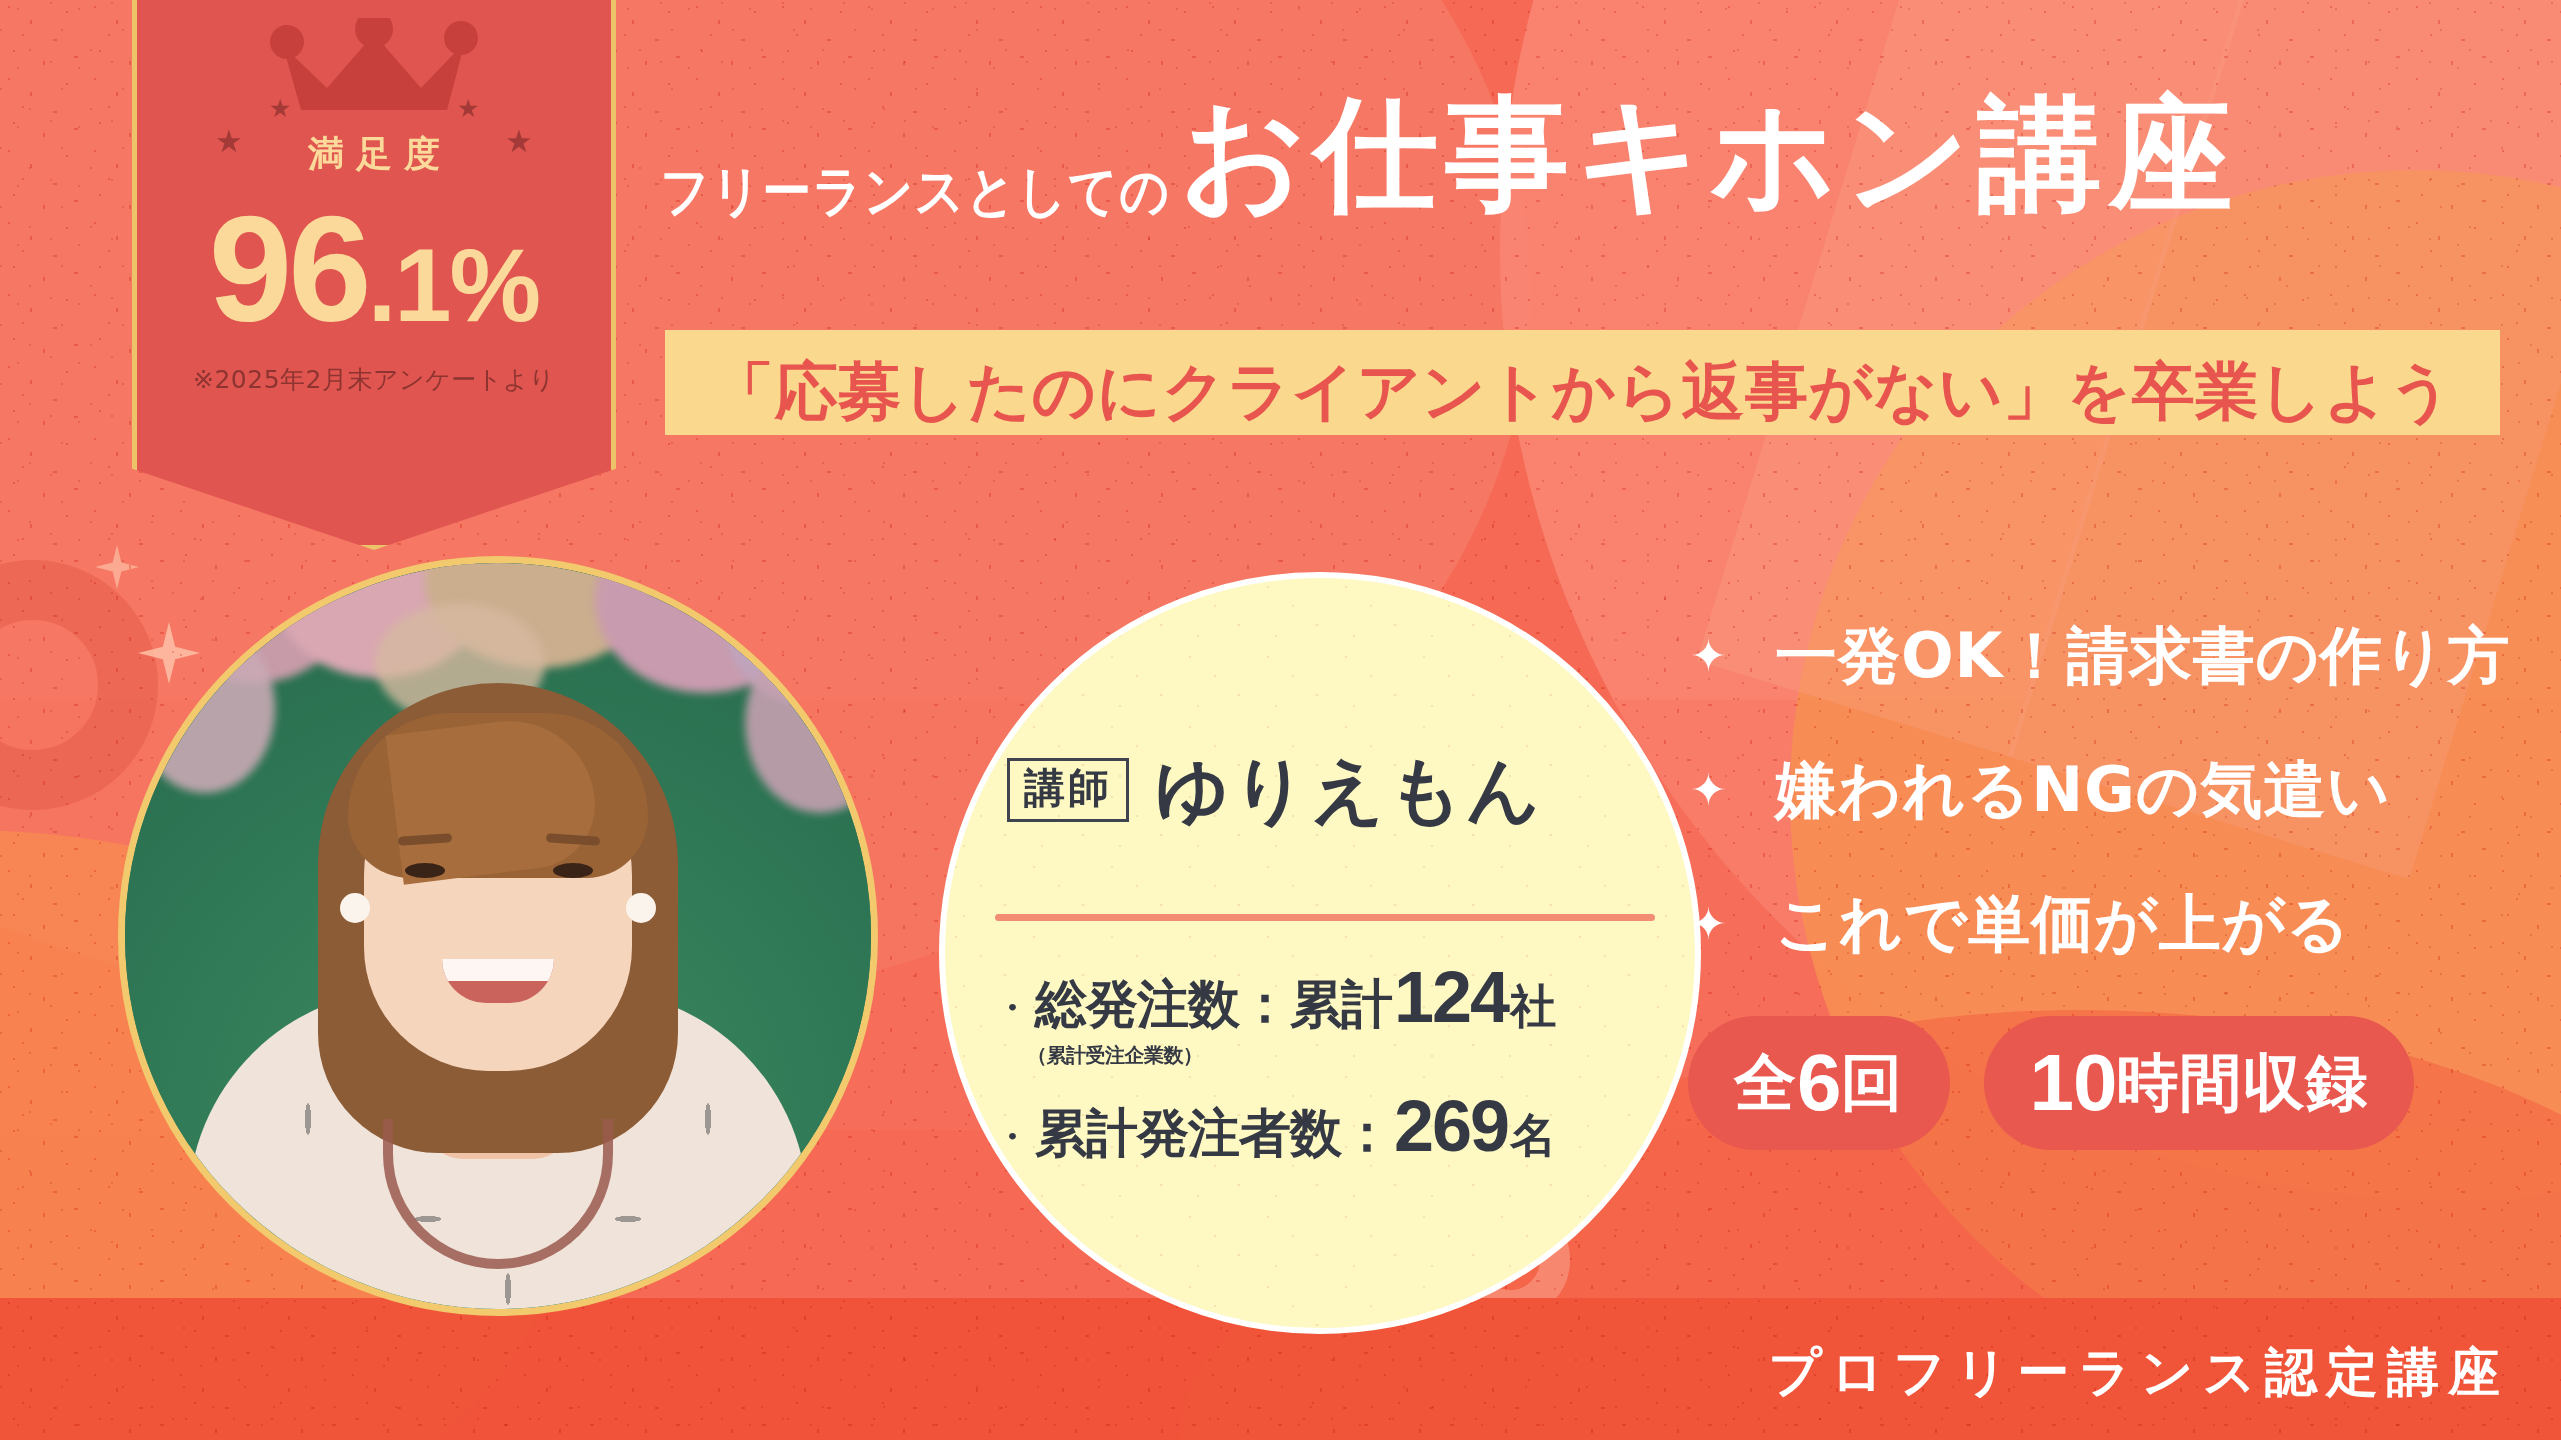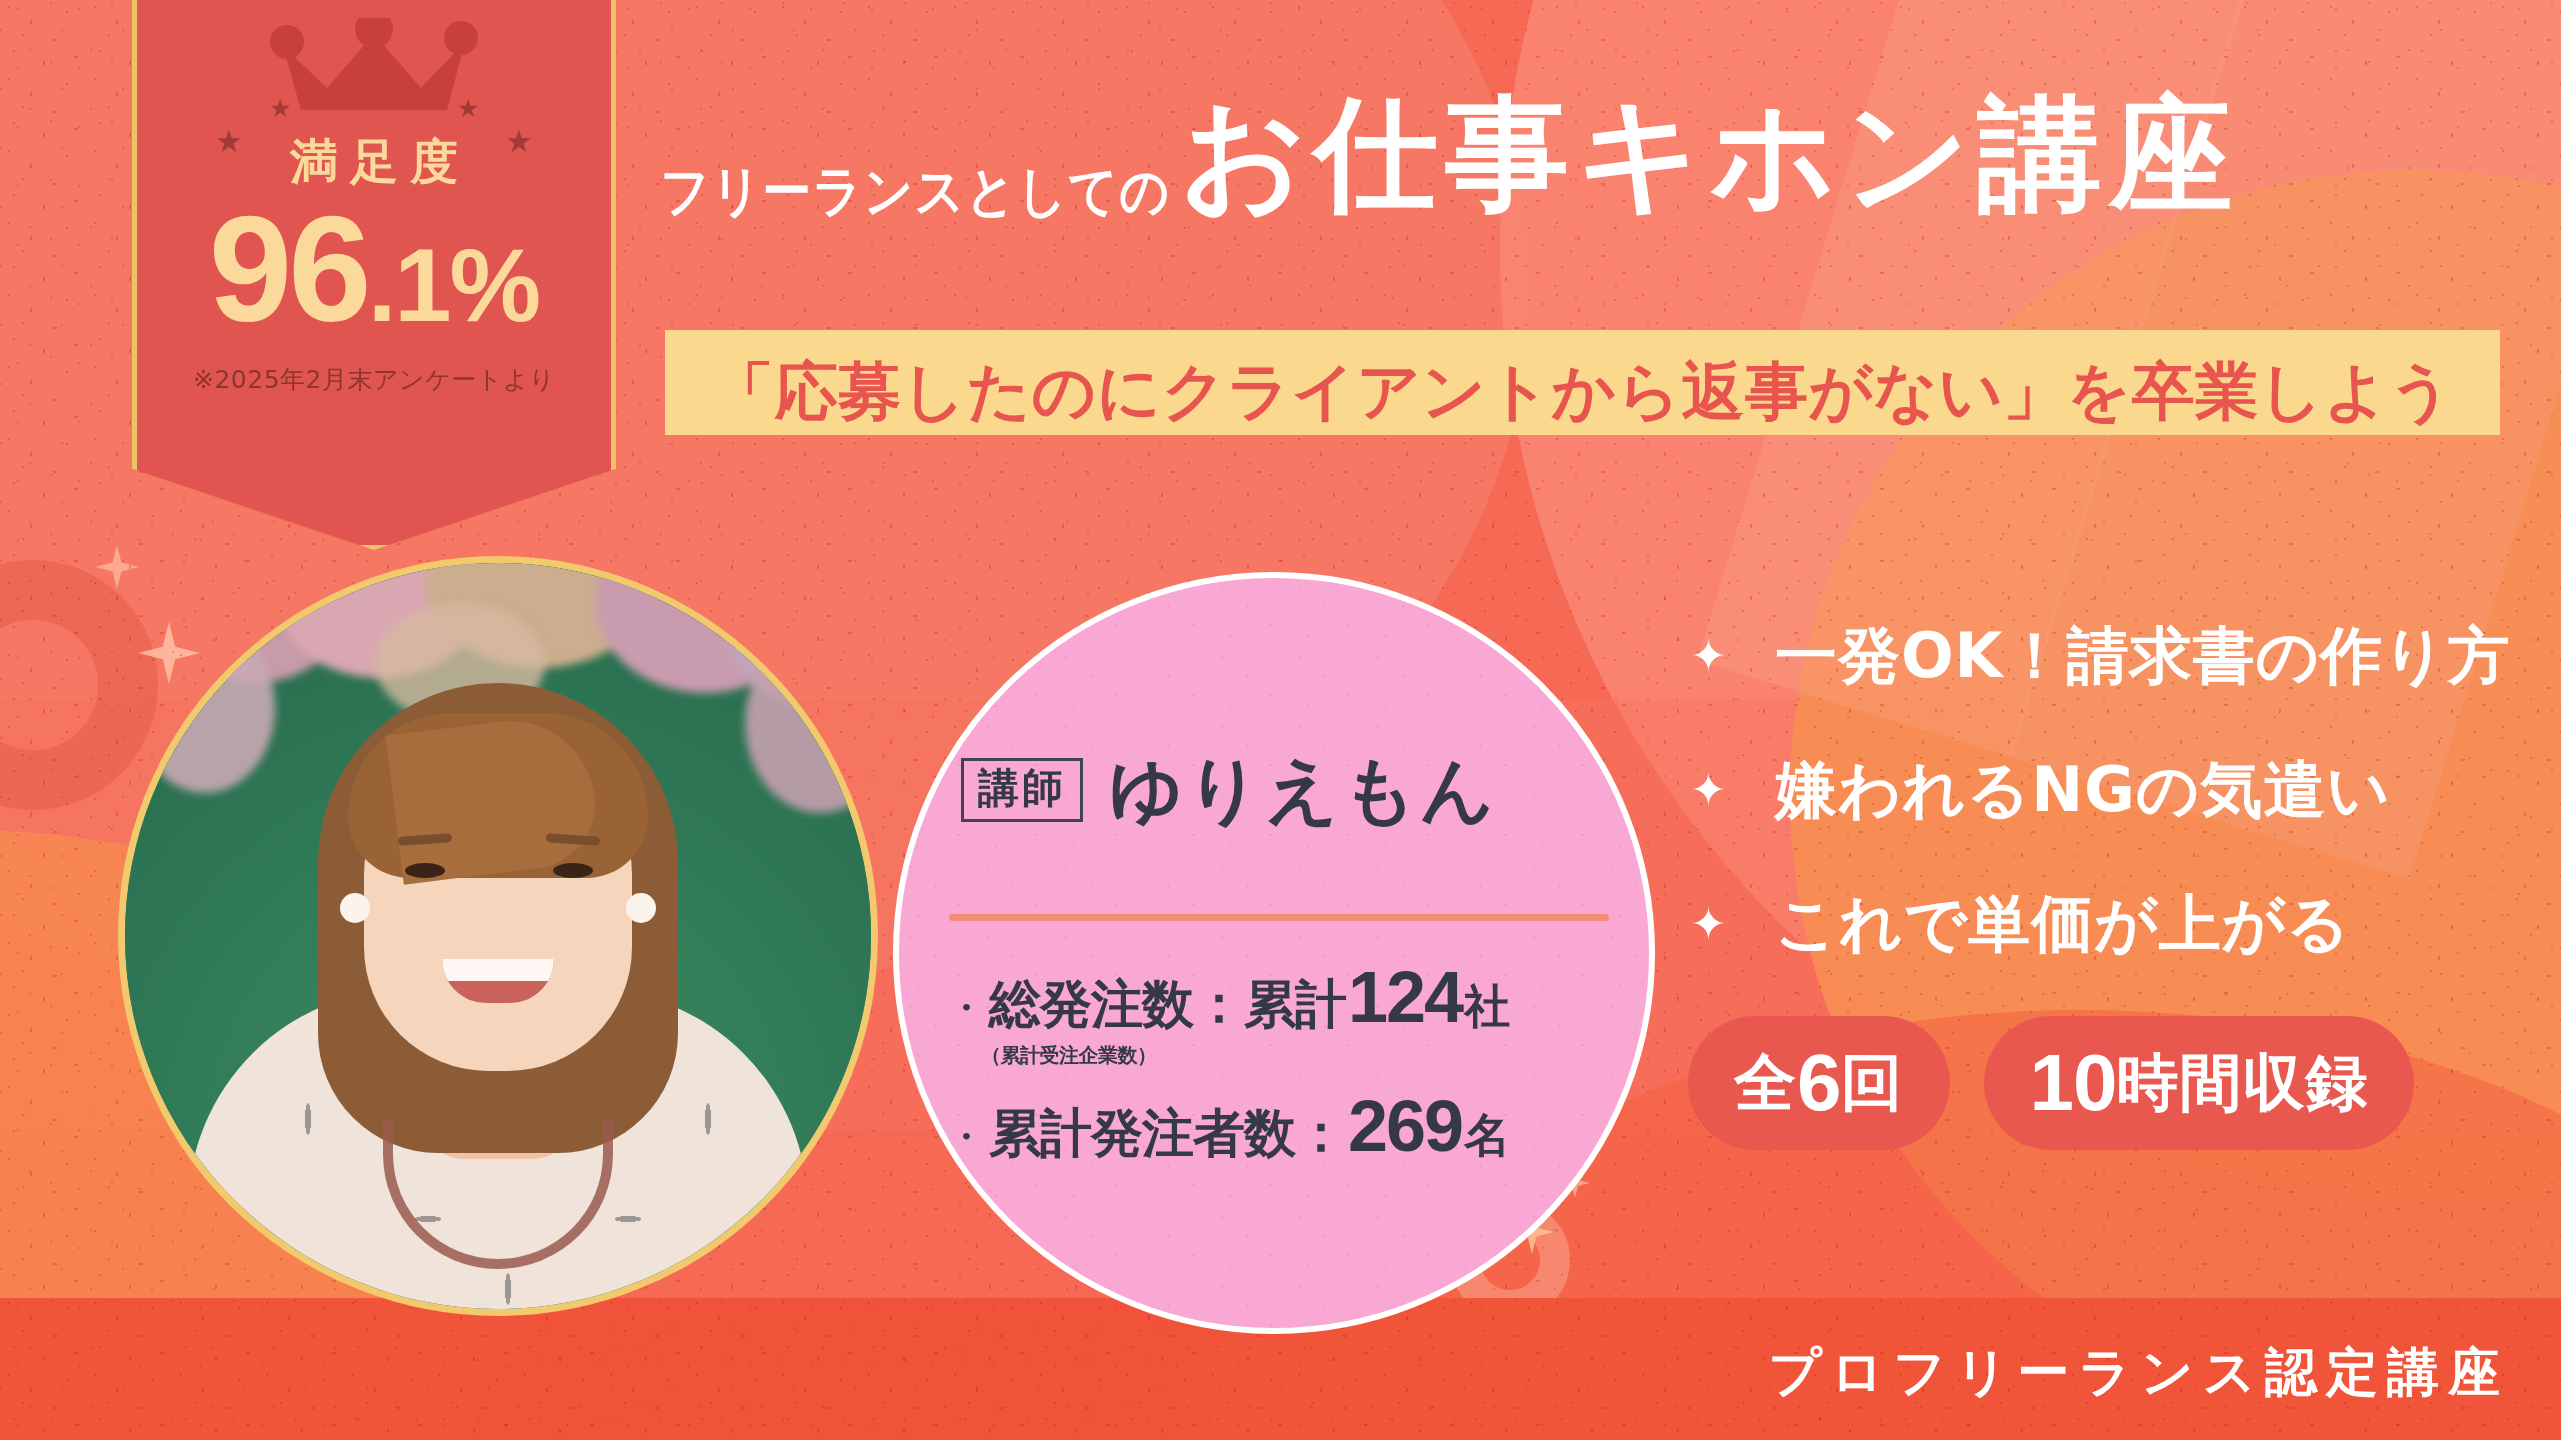--- a/index.html
+++ b/index.html
@@ -90,21 +90,21 @@
   .ribbon-inner{position:relative;width:100%;height:100%;}
   .crown{position:absolute;left:50%;top:10px;transform:translateX(-50%);}
   .star{position:absolute;color:#A33A38;font-size:34px;line-height:1;}
   .st1{left:78px;top:118px;font-size:31px;}
   .st2{left:132px;top:88px;font-size:25px;}
   .st3{left:320px;top:88px;font-size:25px;}
   .st4{left:368px;top:118px;font-size:31px;}
 
   .rb-label{
     position:absolute;left:0;right:0;top:122px;text-align:center;
-    color:#FBD99B;font-size:48px;font-weight:700;letter-spacing:12px;
+    color:#FBD99B;font-size:36px;font-weight:700;letter-spacing:12px;
     text-indent:12px;font-family:"DejaVu Sans",sans-serif;
   }
   .rb-pct{
     position:absolute;left:0;right:0;top:186px;text-align:center;
     color:#FBD99B;font-weight:700;line-height:1;
     font-family:"Liberation Sans",sans-serif;
   }
   .rb-pct .big{font-size:150px;letter-spacing:-4px;}
   .rb-pct .dec{font-size:103px;letter-spacing:-2px;}
   .rb-note{
@@ -181,22 +181,22 @@
         radial-gradient(ellipse 20px 6px at 220px 90px,#6A6A6A 60%,transparent 61%),
         radial-gradient(ellipse 6px 24px at 320px 190px,#5A5A5A 60%,transparent 61%),
         radial-gradient(ellipse 24px 5px at 430px 120px,#6A6A6A 60%,transparent 61%),
         radial-gradient(ellipse 5px 22px at 520px 230px,#5A5A5A 60%,transparent 61%),
         radial-gradient(ellipse 18px 6px at 160px 270px,#6A6A6A 60%,transparent 61%),
         radial-gradient(ellipse 6px 20px at 400px 300px,#5A5A5A 60%,transparent 61%);
       background-size:200px 170px;}
 
   
   .inst{
-    position:absolute;left:893px;top:572px;width:762px;height:762px;
-    border-radius:50%;background:#f9a8d4;border:6px solid #FFFFFF;text-decoration:underline;
+    position:absolute;left:939px;top:572px;width:762px;height:762px;
+    border-radius:50%;background:#fef9c3;border:6px solid #FFFFFF;text-decoration:underline;
   }
   .inst-noise{position:absolute;inset:0;border-radius:50%;opacity:.22;mix-blend-mode:multiply;
     background-image:
       radial-gradient(ellipse 3px 1.3px at 11px 9px,#E08E7A 60%,transparent 61%),
       radial-gradient(ellipse 1.4px 3px at 36px 28px,#E08E7A 60%,transparent 61%),
       radial-gradient(ellipse 3.4px 1.2px at 60px 47px,#E08E7A 60%,transparent 61%),
       radial-gradient(ellipse 1.3px 2.6px at 19px 58px,#E08E7A 60%,transparent 61%);
     background-size:78px 70px;}
   .inst-head{position:absolute;left:62px;top:175px;display:flex;align-items:center;gap:26px;}
   .inst-tag{

